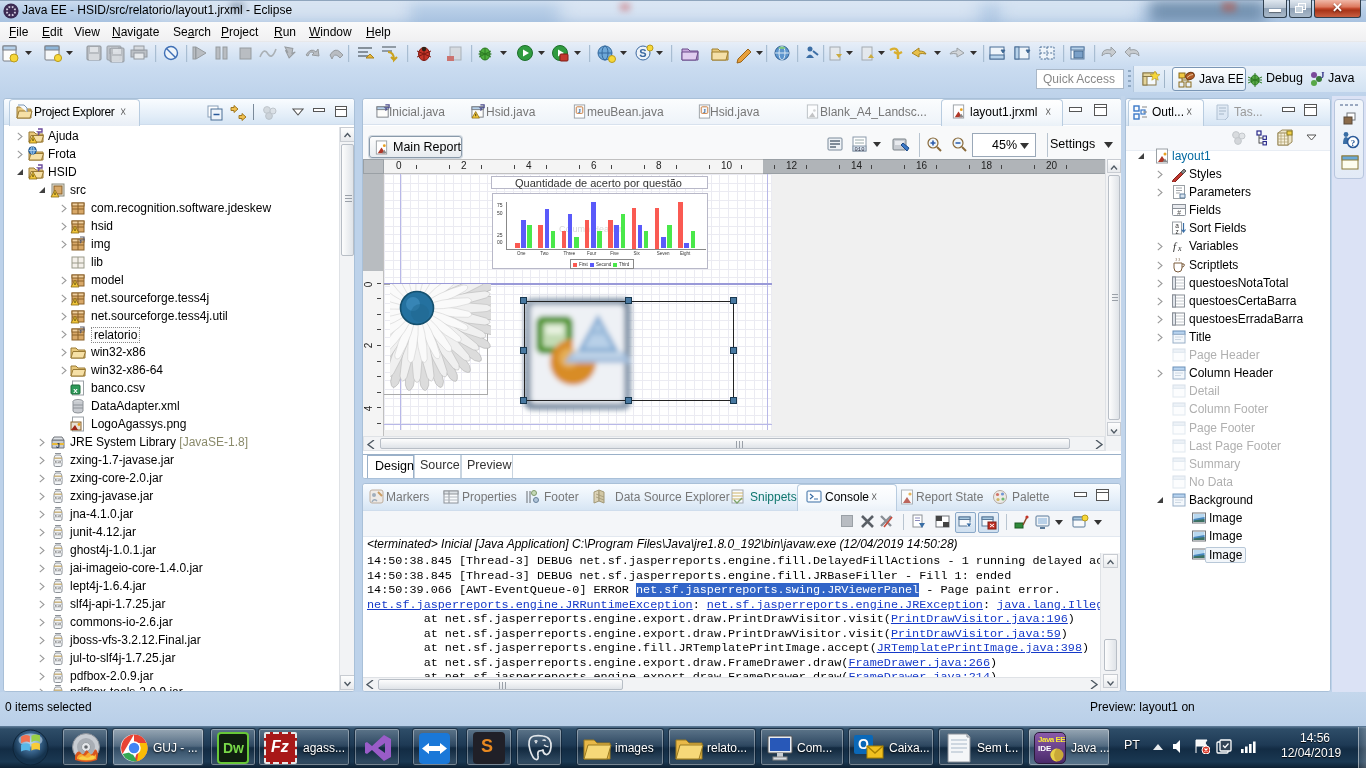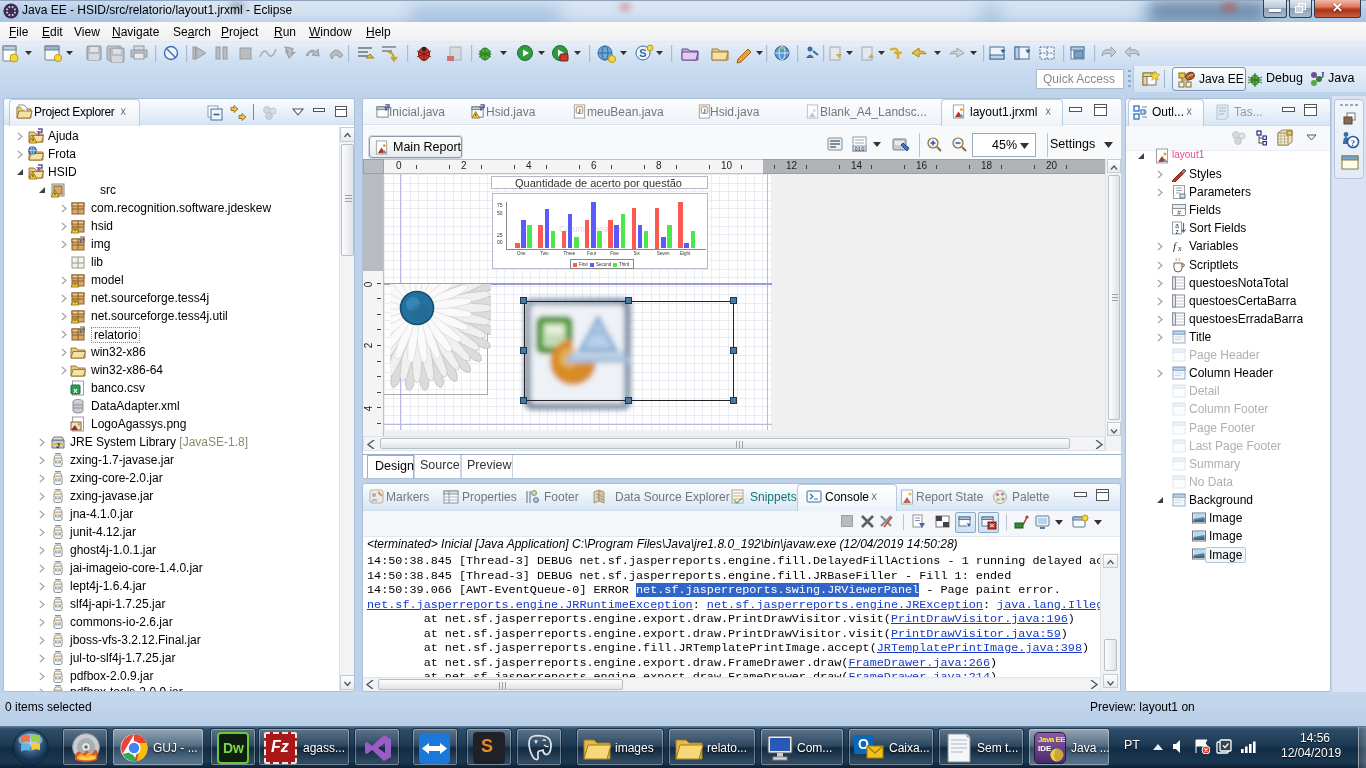--- a/index.html
+++ b/index.html
@@ -700,21 +700,21 @@
           </svg>
 <span class="abs" style="left:44px;top:2px;font-size:12px;color:#000;white-space:nowrap;">HSID</span>
 </div>
 <div class="abs" style="left:0;top:54px;width:334px;height:18px;">
 <svg class="abs" style="left:34px;top:5px;" width="8" height="8" viewBox="0 0 8 8">
             <path d="M7 1 L7 7 L1 7 Z" fill="#404040"></path>
           </svg>
 <svg class="abs" style="left:46px;top:1px;" width="16" height="16" viewBox="0 0 16 16">
             <use href="#pkgsrc"></use>
           </svg>
-<span class="abs" style="left:66px;top:2px;font-size:12px;color:#000;white-space:nowrap;margin-left:30px;">src</span>
+<span class="abs" style="left:66px;top:2px;font-size:12px;color:#000;white-space:nowrap;">src</span>
 </div>
 <div class="abs" style="left:0;top:72px;width:334px;height:18px;">
 <svg class="abs" style="left:57px;top:5px;" width="6" height="9" viewBox="0 0 6 9">
             <path d="M.8 .8 L5 4.5 L.8 8.2" fill="#fff" stroke="#9a9a9a" stroke-width="1.1"></path>
           </svg>
 <svg class="abs" style="left:66px;top:1px;" width="16" height="16" viewBox="0 0 16 16">
             <use href="#pkg"></use>
           </svg>
 <span class="abs" style="left:87px;top:2px;font-size:12px;color:#000;white-space:nowrap;">com.recognition.software.jdeskew</span>
 </div>
@@ -1508,21 +1508,21 @@
         <path d="M1 1 h9 l-4.5 5 Z" fill="#fff" stroke="#555" stroke-width="1"></path>
       </svg>
 <div class="abs" style="left:0;top:52px;width:204px;height:540px;background:#fff;">
         <div class="abs" style="left:0;top:-4px;width:204px;height:18px;">
           <svg class="abs" style="left:11px;top:5px;" width="8" height="8" viewBox="0 0 8 8">
             <path d="M7 1 L7 7 L1 7 Z" fill="#404040"></path>
           </svg>
           <svg class="abs" style="left:28px;top:1px;" width="16" height="16" viewBox="0 0 16 16">
             <use href="#olay"></use>
           </svg>
-          <span class="abs" style="left:46px;top:2px;font-size:10px;color:#ec4899;white-space:nowrap;">layout1</span>
+          <span class="abs" style="left:46px;top:2px;font-size:12px;color:#0369a1;white-space:nowrap;">layout1</span>
         </div>
         <div class="abs" style="left:0;top:14px;width:204px;height:18px;">
           <svg class="abs" style="left:31px;top:5px;" width="6" height="9" viewBox="0 0 6 9">
             <path d="M.8 .8 L5 4.5 L.8 8.2" fill="#fff" stroke="#9a9a9a" stroke-width="1.1"></path>
           </svg>
           <svg class="abs" style="left:45px;top:1px;" width="16" height="16" viewBox="0 0 16 16">
             <use href="#osty"></use>
           </svg>
           <span class="abs" style="left:63px;top:2px;font-size:12px;color:#000;white-space:nowrap;">Styles</span>
         </div>

